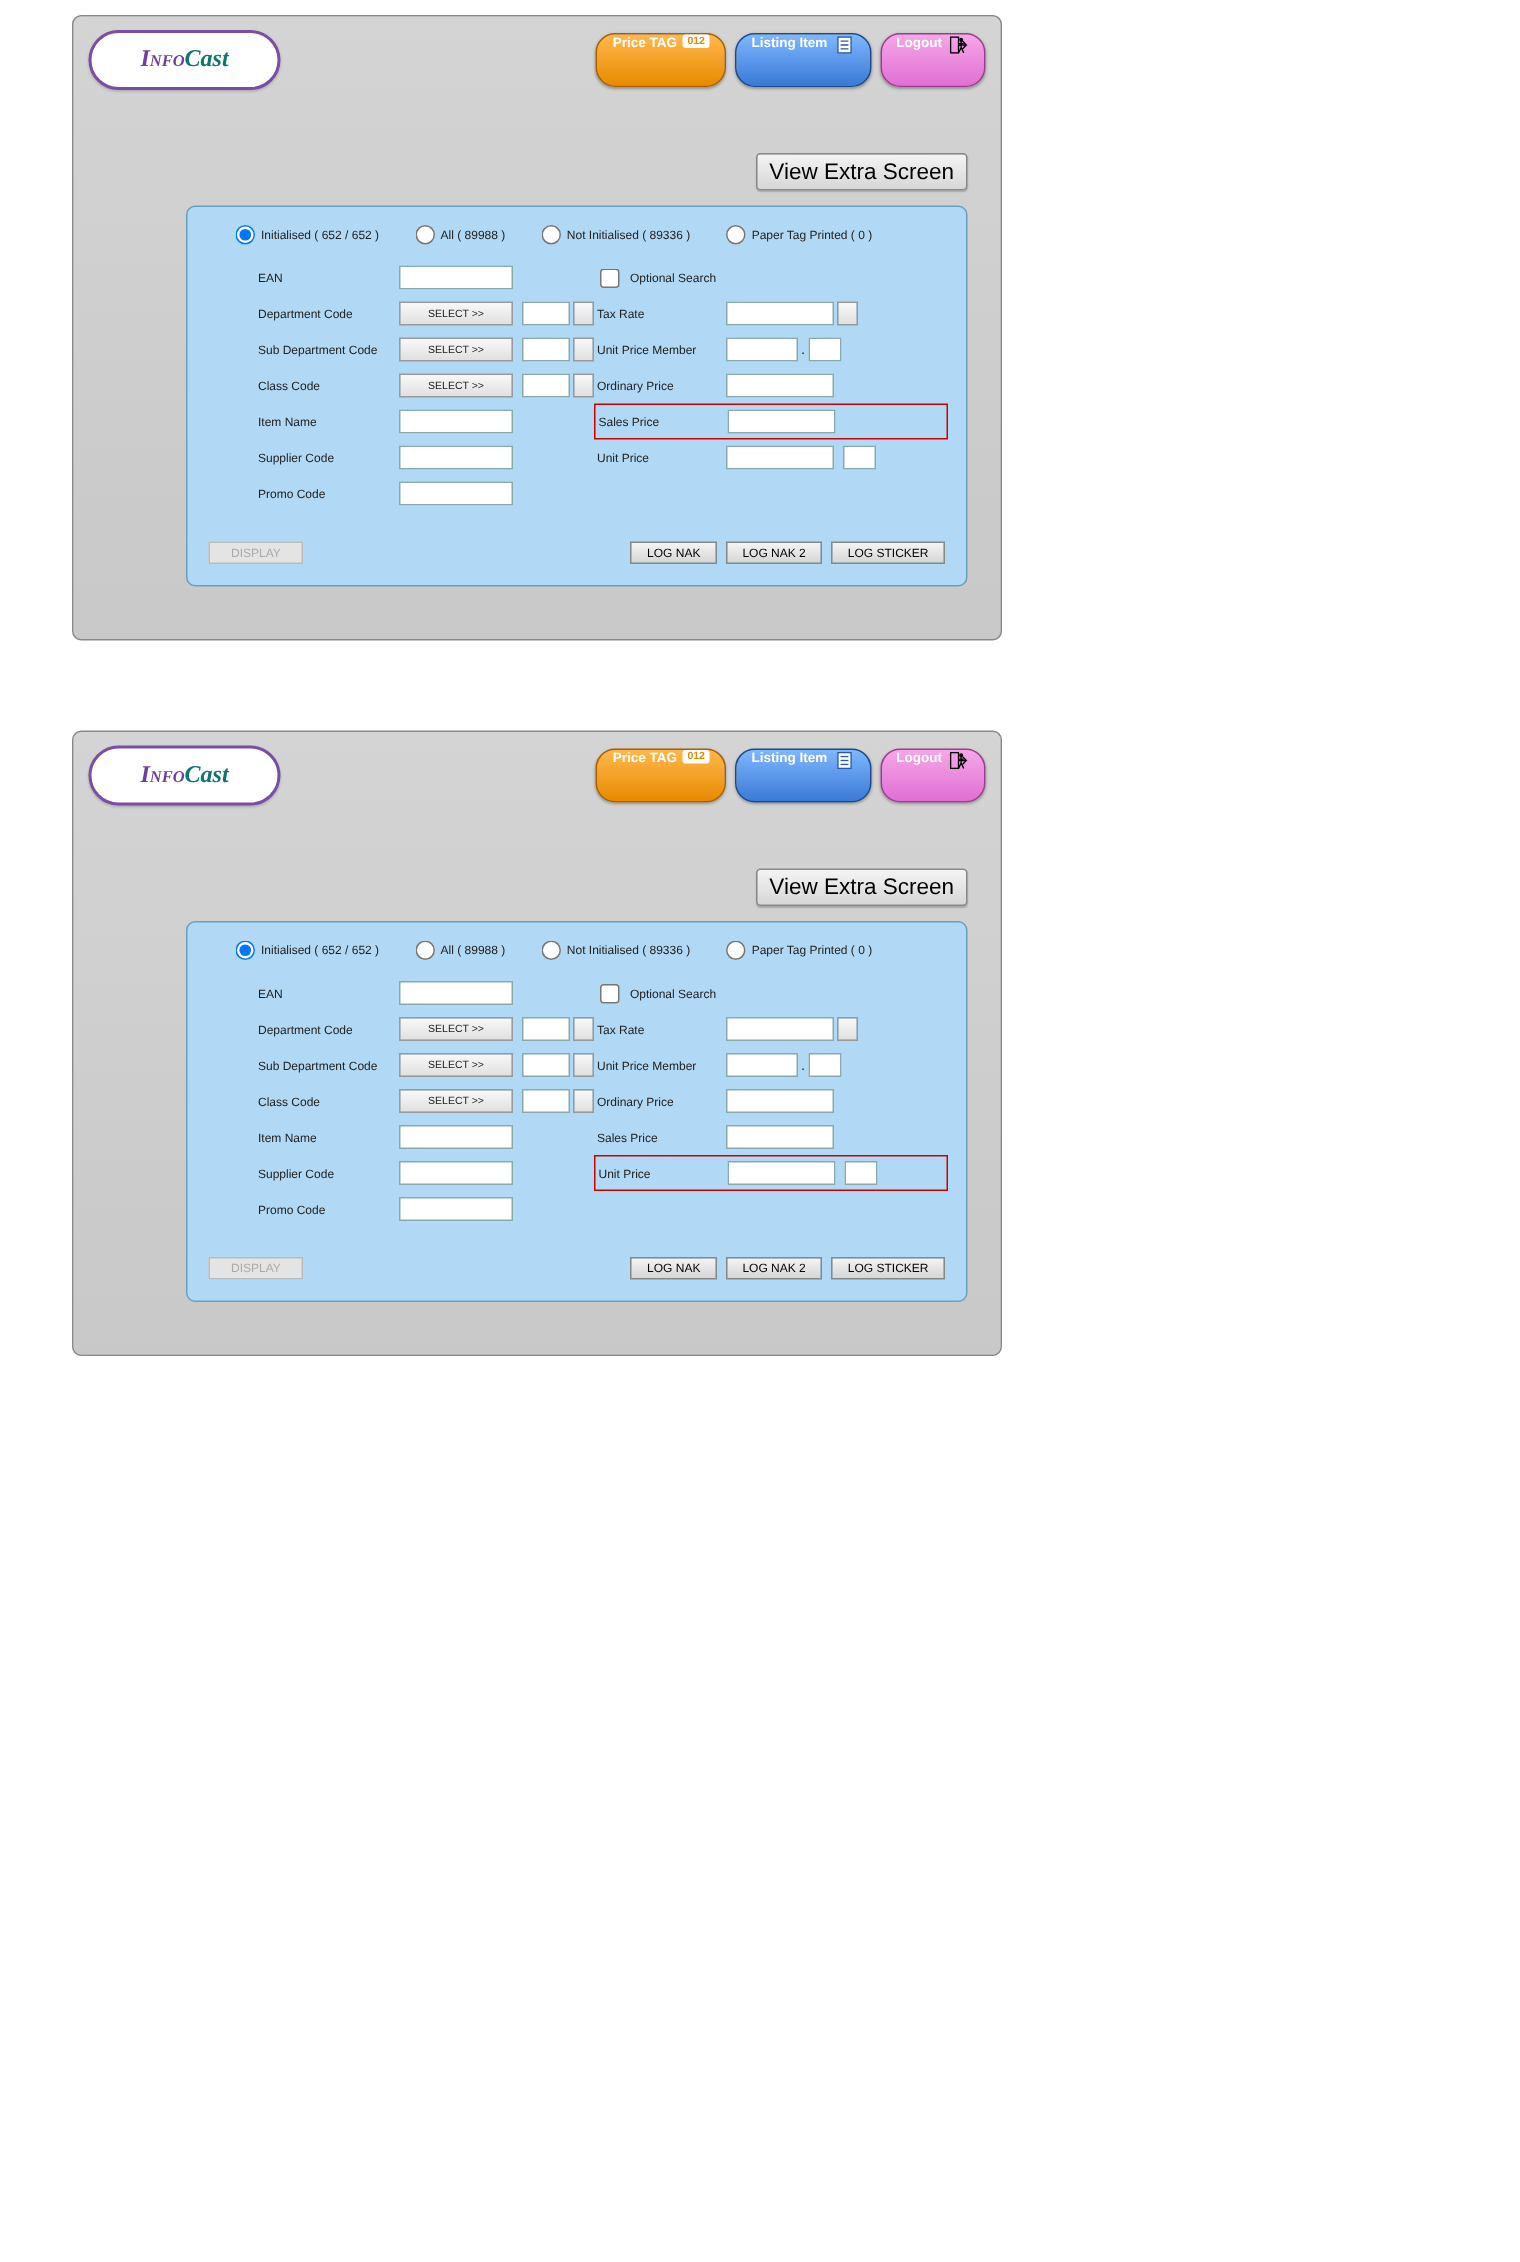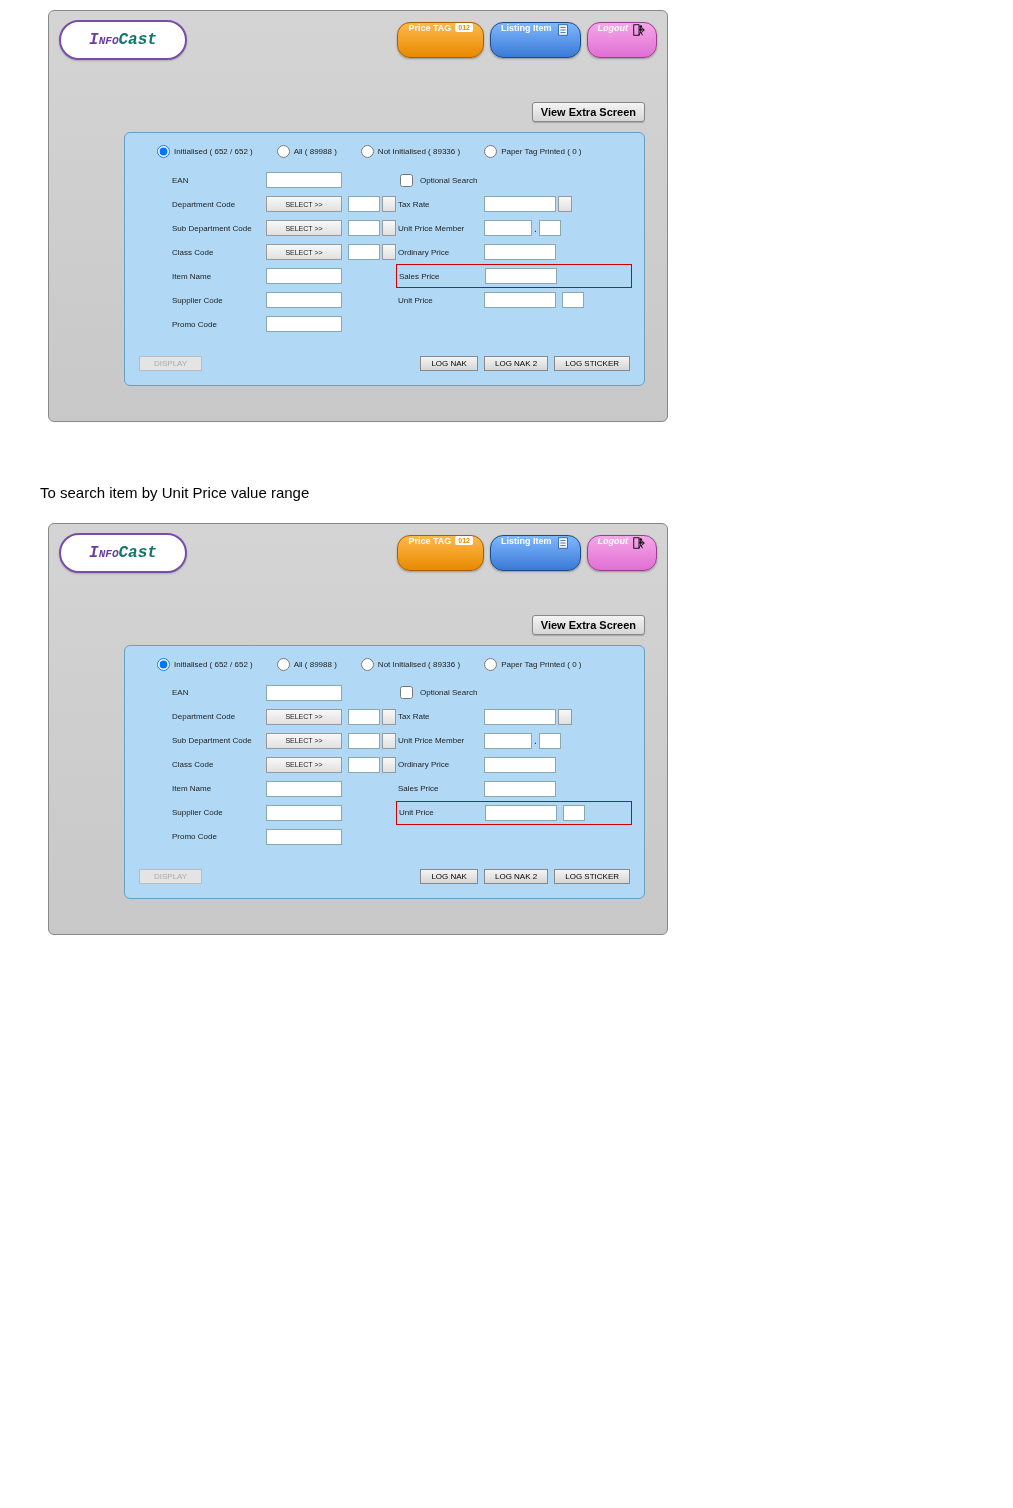--- a/index.html
+++ b/index.html
@@ -31,21 +31,21 @@
   }
   .logo {
     width: 128px;
     height: 40px;
     background: #fff;
     border-radius: 20px;
     border: 2px solid #7a4da6;
     display: flex;
     align-items: center;
     justify-content: center;
-    font-family: Liberation Mono, monospace;
+    font-family: Liberation Serif, serif;
     font-size: 16px;
     font-weight: bold;
     font-style: italic;
     box-shadow: 0 1px 2px rgba(0,0,0,0.2);
   }
   .logo .info { color: #6b3fa0; font-variant: small-caps; }
   .logo .cast { color: #0f766e; }
   .spacer { flex: 1; }
   .pill-btn {
     height: 36px;
@@ -56,38 +56,38 @@
     color: #fff;
     padding: 0 10px;
     margin-left: 6px;
     display: inline-flex;
     align-items: flex-start;
     cursor: pointer;
     box-shadow: 0 1px 2px rgba(0,0,0,0.3);
   }
   .pill-orange { background: linear-gradient(#ffb84d, #e88a00); border-color:#a85f00;}
   .pill-blue { background: linear-gradient(#7fb7ff, #3a7ad6); border-color:#1a4a8a;}
-  .pill-pink { background: linear-gradient(#f5a7e8, #e06fd3); border-color:#9a3c90;font-style:italic;}
+  .pill-pink { background: linear-gradient(#f5a7e8, #e06fd3); border-color:#9a3c90;}
   .pill-btn .tag-badge {
     margin-left: 4px; background:#fff; color:#e88a00;
     font-size:7px; padding:1px 3px; border-radius:2px;
   }
   .pill-btn .icon-door {
     margin-left:4px; width:14px; height:14px;
   }
   .view-extra-row {
     display:flex; justify-content:flex-end;
     padding: 35px 22px 6px 0;
   }
   .grey-btn {
     background: linear-gradient(#f4f4f4, #d6d6d6);
     border: 1px solid #888;
     border-radius: 3px;
-    font-size: 11px;
-    font-weight: bold;
+    font-size: 15px;
+    font-weight: normal;
     padding: 3px 8px;
     cursor: pointer;
     box-shadow: 0 1px 1px rgba(0,0,0,0.2);
   }
   .blue-panel {
     margin: 4px 22px 0 75px;
     background: #b1d8f4;
     border: 1px solid #6a9fbf;
     border-radius: 6px;
     padding: 10px 12px 14px 12px;
@@ -313,21 +313,20 @@
         <button class="display-btn">DISPLAY</button>
         <div class="spacer"></div>
         <button class="log-btn">LOG NAK</button>
         <button class="log-btn">LOG NAK 2</button>
         <button class="log-btn">LOG STICKER</button>
       </div>
     </div>
   </div>
 
   <div class="text-block">
-    <p>To search item by Unit Price value range</p>
   </div>
 
   <div class="app-window">
     <div class="header-bar">
       <div class="logo">
         <span class="info">Info</span>
           <span class="cast">Cast</span>
       </div>
       <div class="spacer"></div>
       <div class="pill-btn pill-orange">

